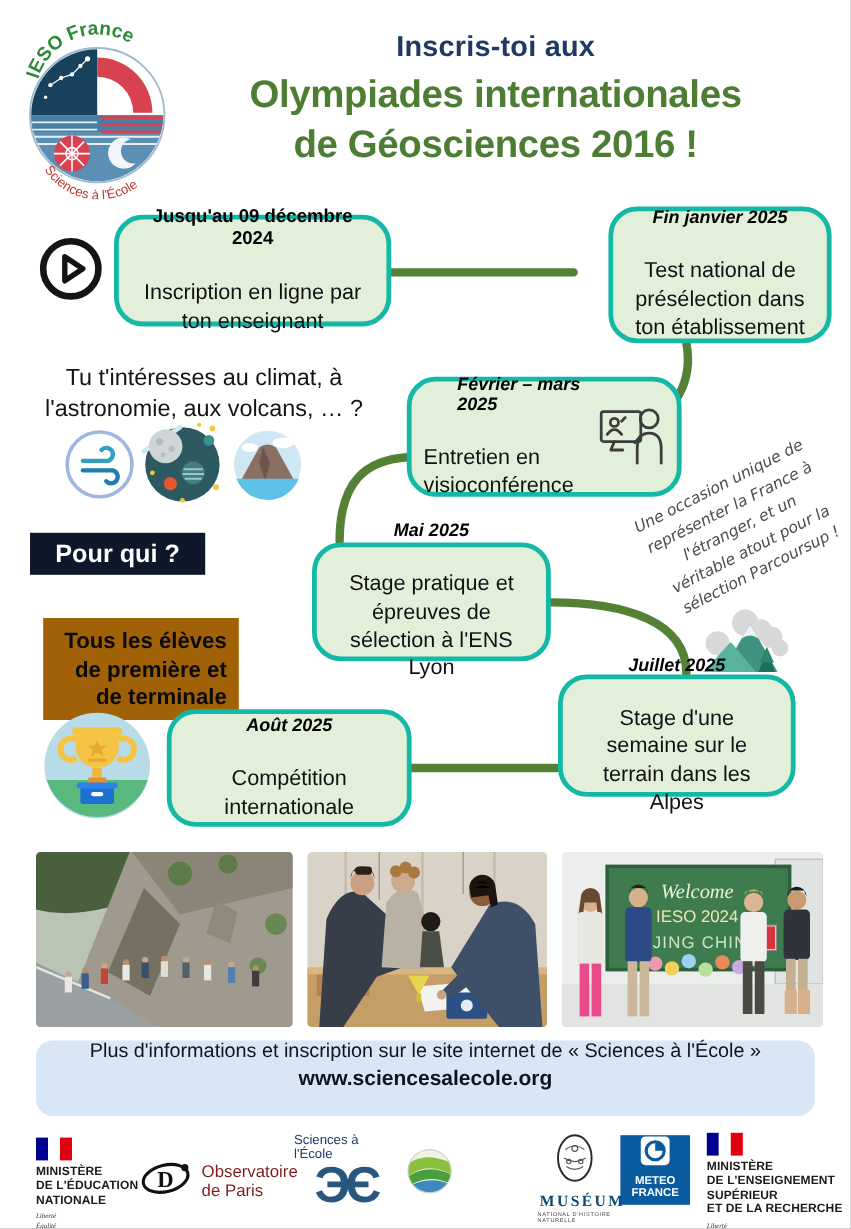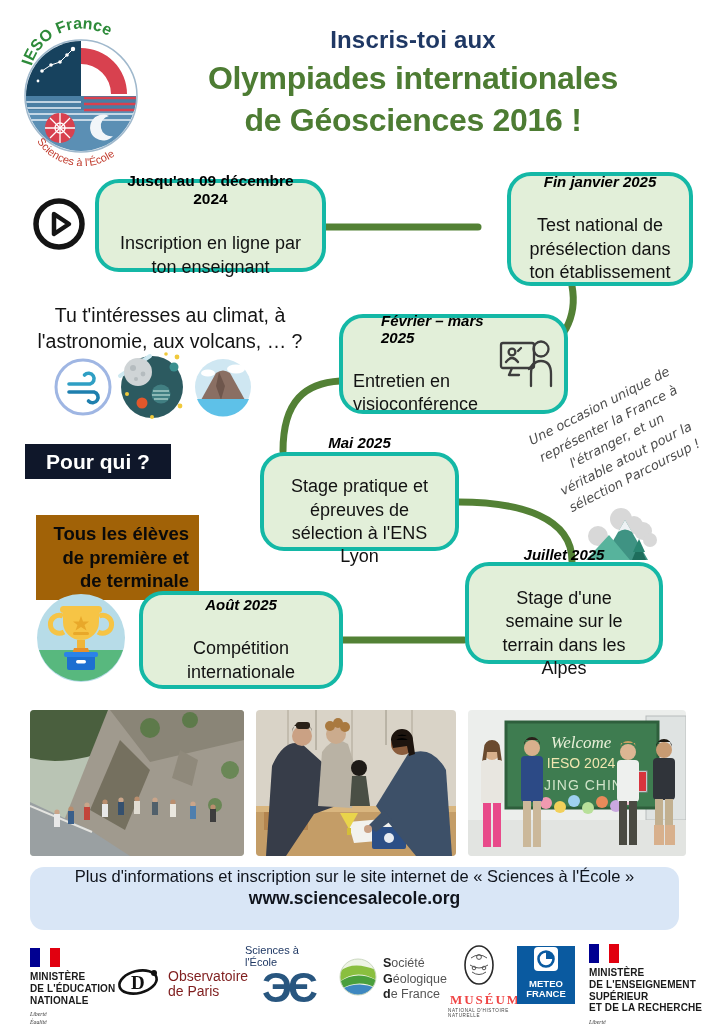--- a/index.html
+++ b/index.html
@@ -64,21 +64,21 @@
   .obs{display:flex;align-items:center;gap:6px;}
   .obs .otxt{font-size:14px;color:#7f1d1d;line-height:1.1;}
   .sae{display:flex;flex-direction:column;align-items:center;}
   .sae .lbl{font-size:11px;color:#1f3864;}
   .sae .glyph{font-size:42px;font-weight:bold;color:#28567f;line-height:.95;letter-spacing:-4px;}
   .sgf{display:flex;align-items:center;gap:5px;}
   .sgf .line{font-size:12.5px;color:#555;line-height:1.25;}
   .sgf .line::first-letter{font-weight:bold;color:#222;}
   .museum{display:flex;flex-direction:column;align-items:center;}
   .museum .mname{font-family:"Liberation Serif",serif;font-weight:bold;font-size:13px;
-    letter-spacing:2px;color:#ef4444;margin-top:2px;margin-left:13px;}
+    letter-spacing:2px;color:#0c4a6e;margin-top:2px;margin-left:13px;}
   .museum .msub{font-size:4.6px;color:#444;letter-spacing:.6px;}
   .meteo{width:58px;height:58px;background:#0a5aa0;display:flex;flex-direction:column;
     align-items:center;justify-content:space-between;padding-bottom:5px;box-sizing:border-box;}
   .meteo .mt{color:#fff;font-weight:bold;font-size:9.5px;line-height:1.1;text-align:center;}
 </style>
 </head>
 <body>
 
 <div class="poster">
 
@@ -531,25 +531,20 @@
             </defs>
           <circle cx="20" cy="20" r="18" fill="#eef4e4"></circle>
           <g clip-path="url(#sgfc)">
             <path d="M0,16 Q14,2 40,14 V24 Q18,10 0,26 Z" fill="#8abf3f"></path>
             <path d="M0,26 Q18,12 40,24 V32 Q20,20 0,34 Z" fill="#4a9f3c"></path>
             <path d="M0,34 Q20,22 40,32 V40 H0 Z" fill="#3e88c0"></path>
           </g>
           <circle cx="20" cy="20" r="18" fill="none" stroke="#cbd8c0" stroke-width="1"></circle>
         </svg>
       </span>
-      <span>
-        <div class="line">Société</div>
-        <div class="line">Géologique</div>
-        <div class="line">de France</div>
-      </span>
     </div>
 
     <div class="flogo museum" style="left:448px;top:944px;width:62px;">
       <span>
         <svg width="34" height="42" viewBox="0 0 34 42">
           <ellipse cx="17" cy="21" rx="14" ry="19" fill="#ffffff" stroke="#2a2a2a" stroke-width="1.6"></ellipse>
           <g stroke="#555" stroke-width="1" fill="none">
             <path d="M9,14 q8,-6 16,0"></path>
               <path d="M8,21 q9,6 18,0"></path>
               <path d="M10,28 q7,5 14,0"></path>

